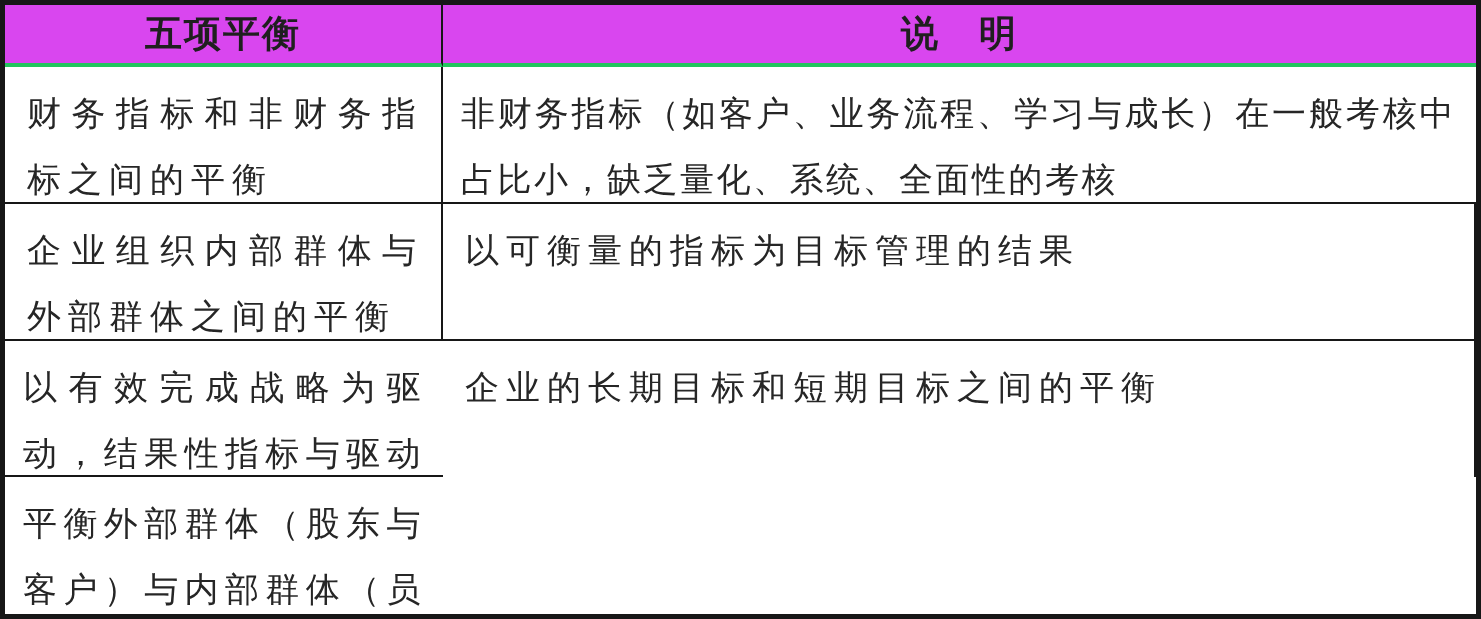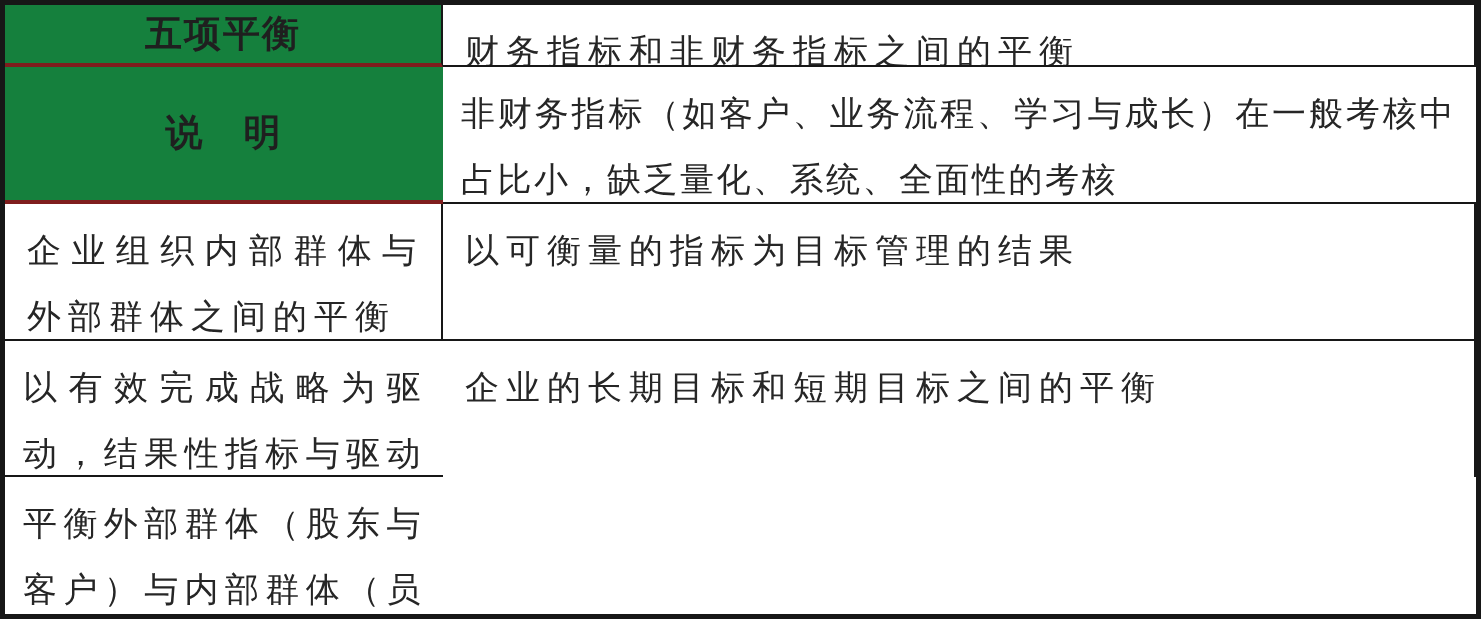--- a/index.html
+++ b/index.html
@@ -24,22 +24,22 @@
     }
     .cell {
       border-right: 2px solid #171717;
       border-bottom: 2px solid #171717;
       color: #262626;
       overflow: hidden;
     }
     .cell.last-col { border-right: none; }
     .cell.last-row { border-bottom: none; }
     .header {
-      background: #15803d;
-      border-bottom: 4px solid #7f1d1d;
+      background: #d946ef;
+      border-bottom: 4px solid #22c55e;
       font-family: "Liberation Sans", "DejaVu Sans", sans-serif;
       font-weight: bold;
       font-size: 37px;
       color: #1f1f1f;
       display: flex;
       align-items: center;
       justify-content: center;
       letter-spacing: 2px;
     }
     .term {
@@ -59,23 +59,23 @@
       font-weight: 400;
     }
   </style>
 </head>
 <body>
 
 <div class="table-frame">
   <div class="grid">
 
     <div class="cell header">五项平衡</div>
+    <div class="cell header last-col">说　明</div>
+
     <div class="cell term">财务指标和非财务指标之间的平衡</div>
-
-    <div class="cell header last-col">说　明</div>
     <div class="cell desc last-col">非财务指标（如客户、业务流程、学习与成长）在一般考核中占比小，缺乏量化、系统、全面性的考核</div>
 
     <div class="cell term">企业组织内部群体与外部群体之间的平衡</div>
 
     <div class="cell term">以可衡量的指标为目标管理的结果</div>
     <div class="cell desc last-col">以有效完成战略为驱动，结果性指标与驱动性指标之间的平衡，寻求结果性指标与驱动性指标之间的平衡</div>
 
     <div class="cell term last-row">企业的长期目标和短期目标之间的平衡</div>
     <div class="cell desc last-col last-row">平衡外部群体（股东与客户）与内部群体（员工和业务流程）之间的利益</div>
 

